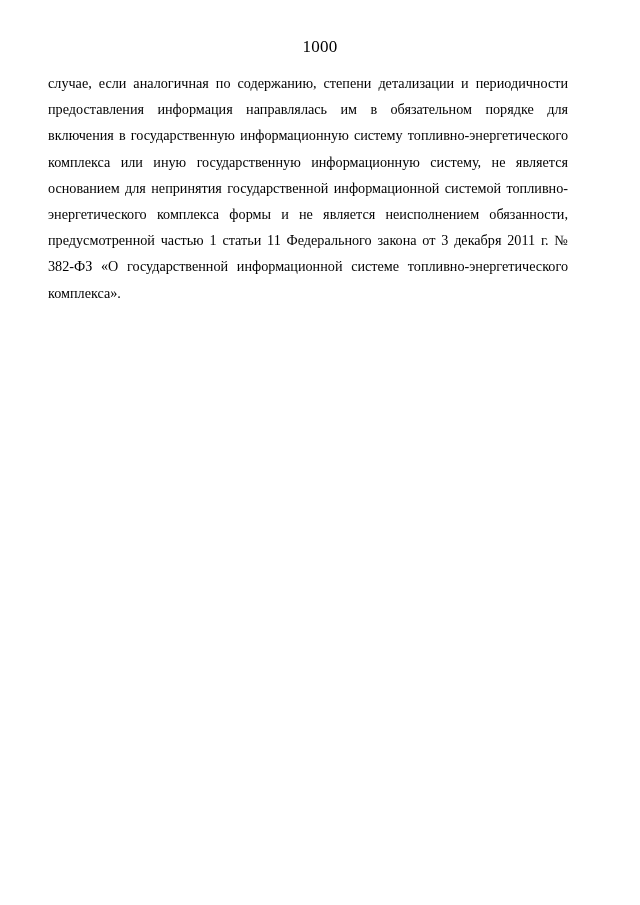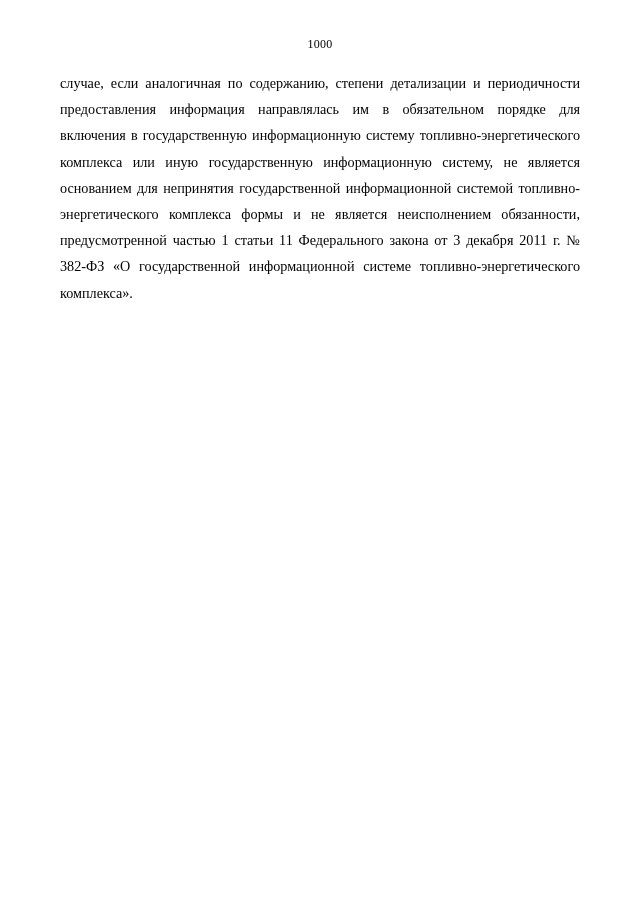--- a/index.html
+++ b/index.html
@@ -19,28 +19,28 @@
     width: 640px;
     height: 905px;
     box-sizing: border-box;
   }
   .page-number {
     position: absolute;
     top: 38px;
     left: 0;
     width: 640px;
     text-align: center;
-    font-size: 12px;
+    font-size: 17px;
     line-height: 1;
     letter-spacing: 0.3px;
   }
   .body-text {
     position: absolute;
     top: 70px;
-    left: 60px;
+    left: 48px;
     width: 520px;
     font-size: 14.2px;
     line-height: 26.2px;
     text-align: justify;
     text-align-last: left;
     text-justify: inter-word;
     hyphens: none;
   }
   .body-text p {
     margin: 0;

